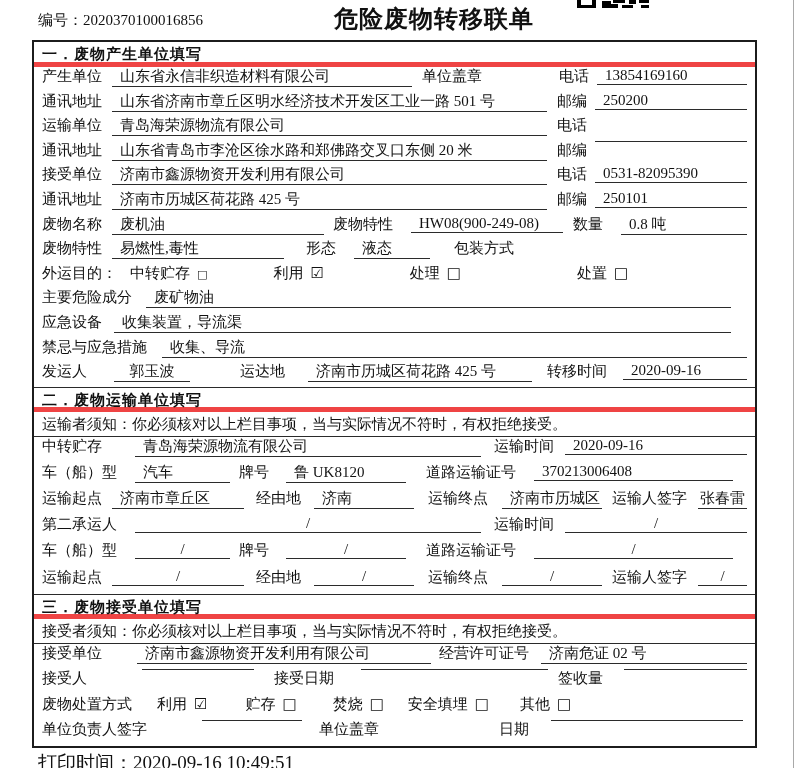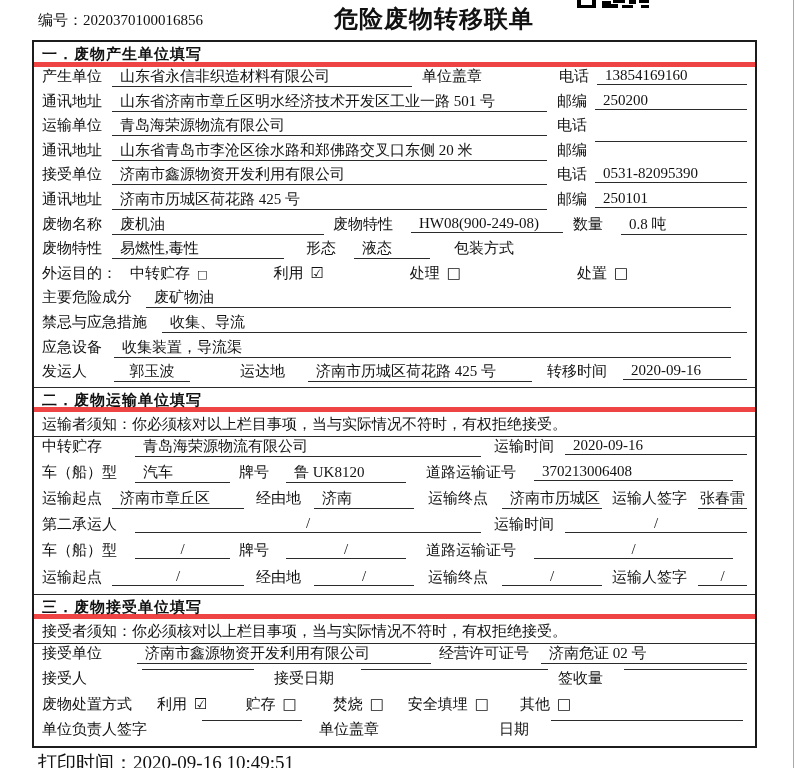--- a/index.html
+++ b/index.html
@@ -164,27 +164,27 @@
           <span class="cb-lbl">处置</span><span class="box">□</span>
         </span>
       </div>
 
       <div class="row">
         <span class="lbl" style="width:96px">主要危险成分</span>
         <span class="u fx" style="margin-left:8px;margin-right:16px">废矿物油</span>
       </div>
 
       <div class="row">
+        <span class="lbl" style="width:64px">应急设备</span>
+        <span class="u fx" style="margin-left:8px;margin-right:16px">收集装置，导流渠</span>
+      </div>
+
+      <div class="row">
         <span class="lbl" style="width:112px">禁忌与应急措施</span>
         <span class="u fx" style="margin-left:8px">收集、导流</span>
-      </div>
-
-      <div class="row">
-        <span class="lbl" style="width:64px">应急设备</span>
-        <span class="u fx" style="margin-left:8px;margin-right:16px">收集装置，导流渠</span>
       </div>
 
       <div class="row">
         <span class="lbl" style="width:48px">发运人</span>
         <span class="u c" style="margin-left:24px;width:76px">郭玉波</span>
         <span class="lbl" style="margin-left:50px;width:48px">运达地</span>
         <span class="u" style="margin-left:20px;width:224px">济南市历城区荷花路 425 号</span>
         <span class="lbl" style="margin-left:15px;width:64px">转移时间</span>
         <span class="u fx" style="margin-left:12px">2020-09-16</span>
       </div>

